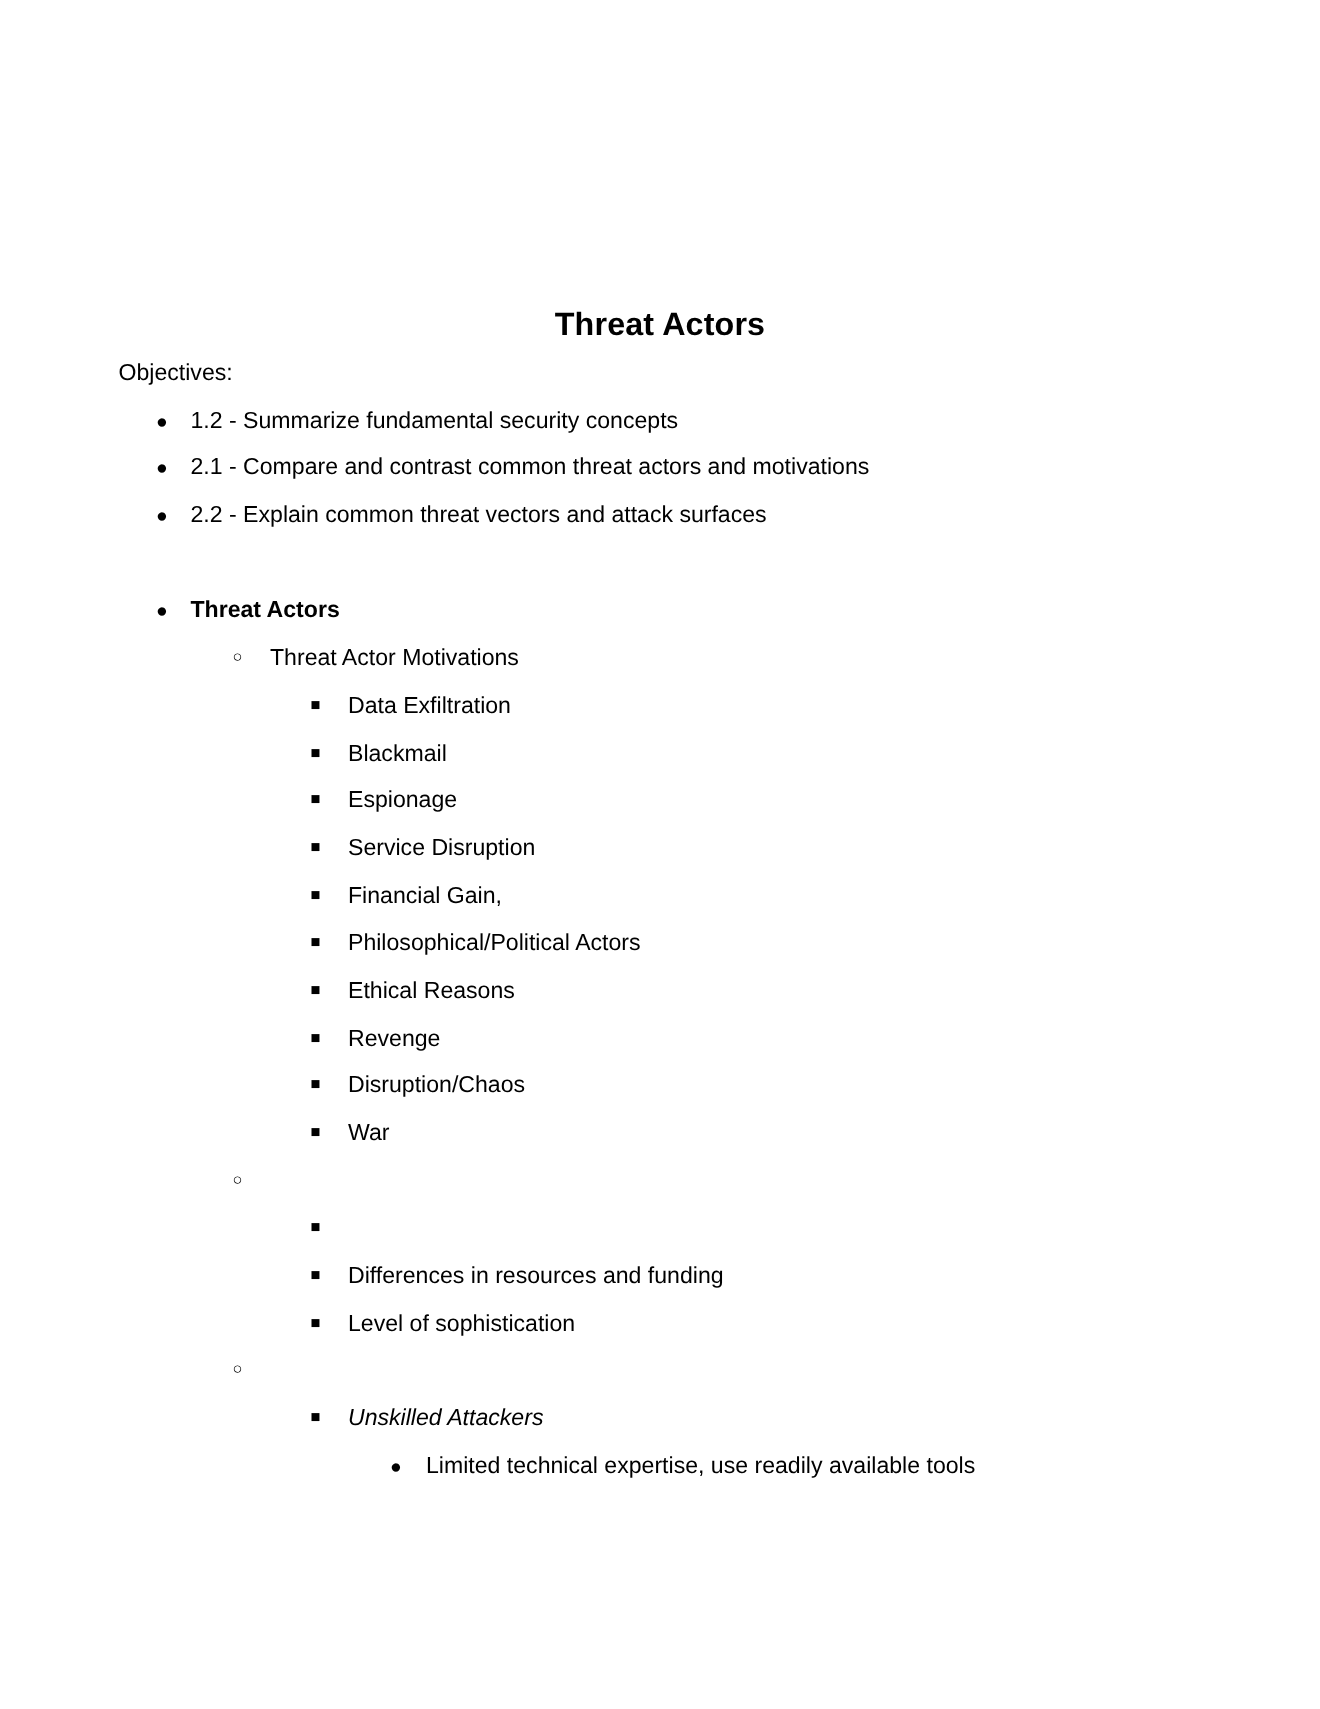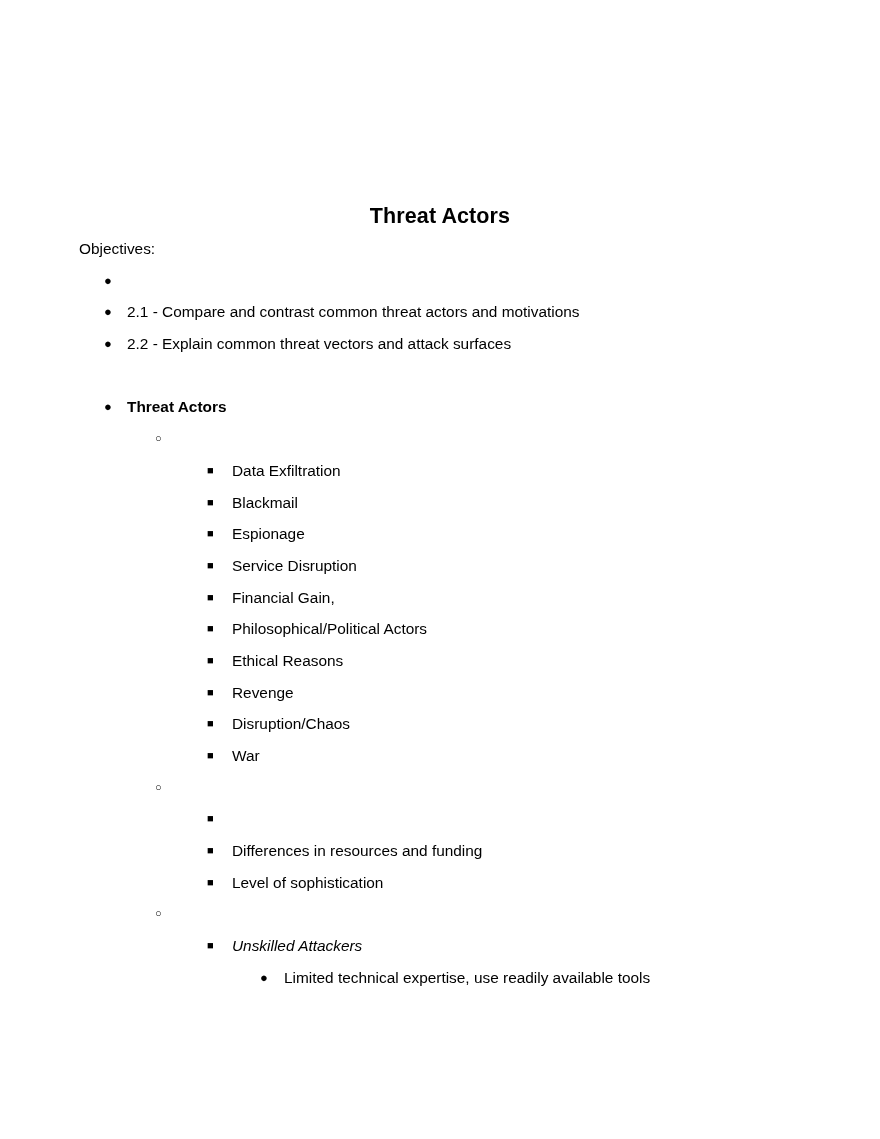--- a/index.html
+++ b/index.html
@@ -110,38 +110,40 @@
 
   <h1 class="doc-title">Threat Actors</h1>
 
   <div class="body-block">
 
     <div class="objectives-label">Objectives:</div>
 
     <div class="outline" id="objectives-list">
         <div class="row lvl1">
           <span class="bullet">●</span>
+          <span class="label">1.2 - Summarize fundamental security concepts</span>
         </div>
         <div class="row lvl1">
           <span class="bullet">●</span>
           <span class="label">2.1 - Compare and contrast common threat actors and motivations</span>
         </div>
         <div class="row lvl1">
           <span class="bullet">●</span>
           <span class="label">2.2 - Explain common threat vectors and attack surfaces</span>
         </div>
       </div>
 
     <div class="outline" id="outline-list">
         <div class="row lvl1 spacer-before">
           <span class="bullet">●</span>
           <span class="label bold">Threat Actors</span>
         </div>
         <div class="row lvl2">
           <span class="bullet">○</span>
+          <span class="label">Threat Actor Motivations</span>
         </div>
         <div class="row lvl3">
           <span class="bullet">■</span>
           <span class="label">Data Exfiltration</span>
         </div>
         <div class="row lvl3">
           <span class="bullet">■</span>
           <span class="label">Blackmail</span>
         </div>
         <div class="row lvl3">

